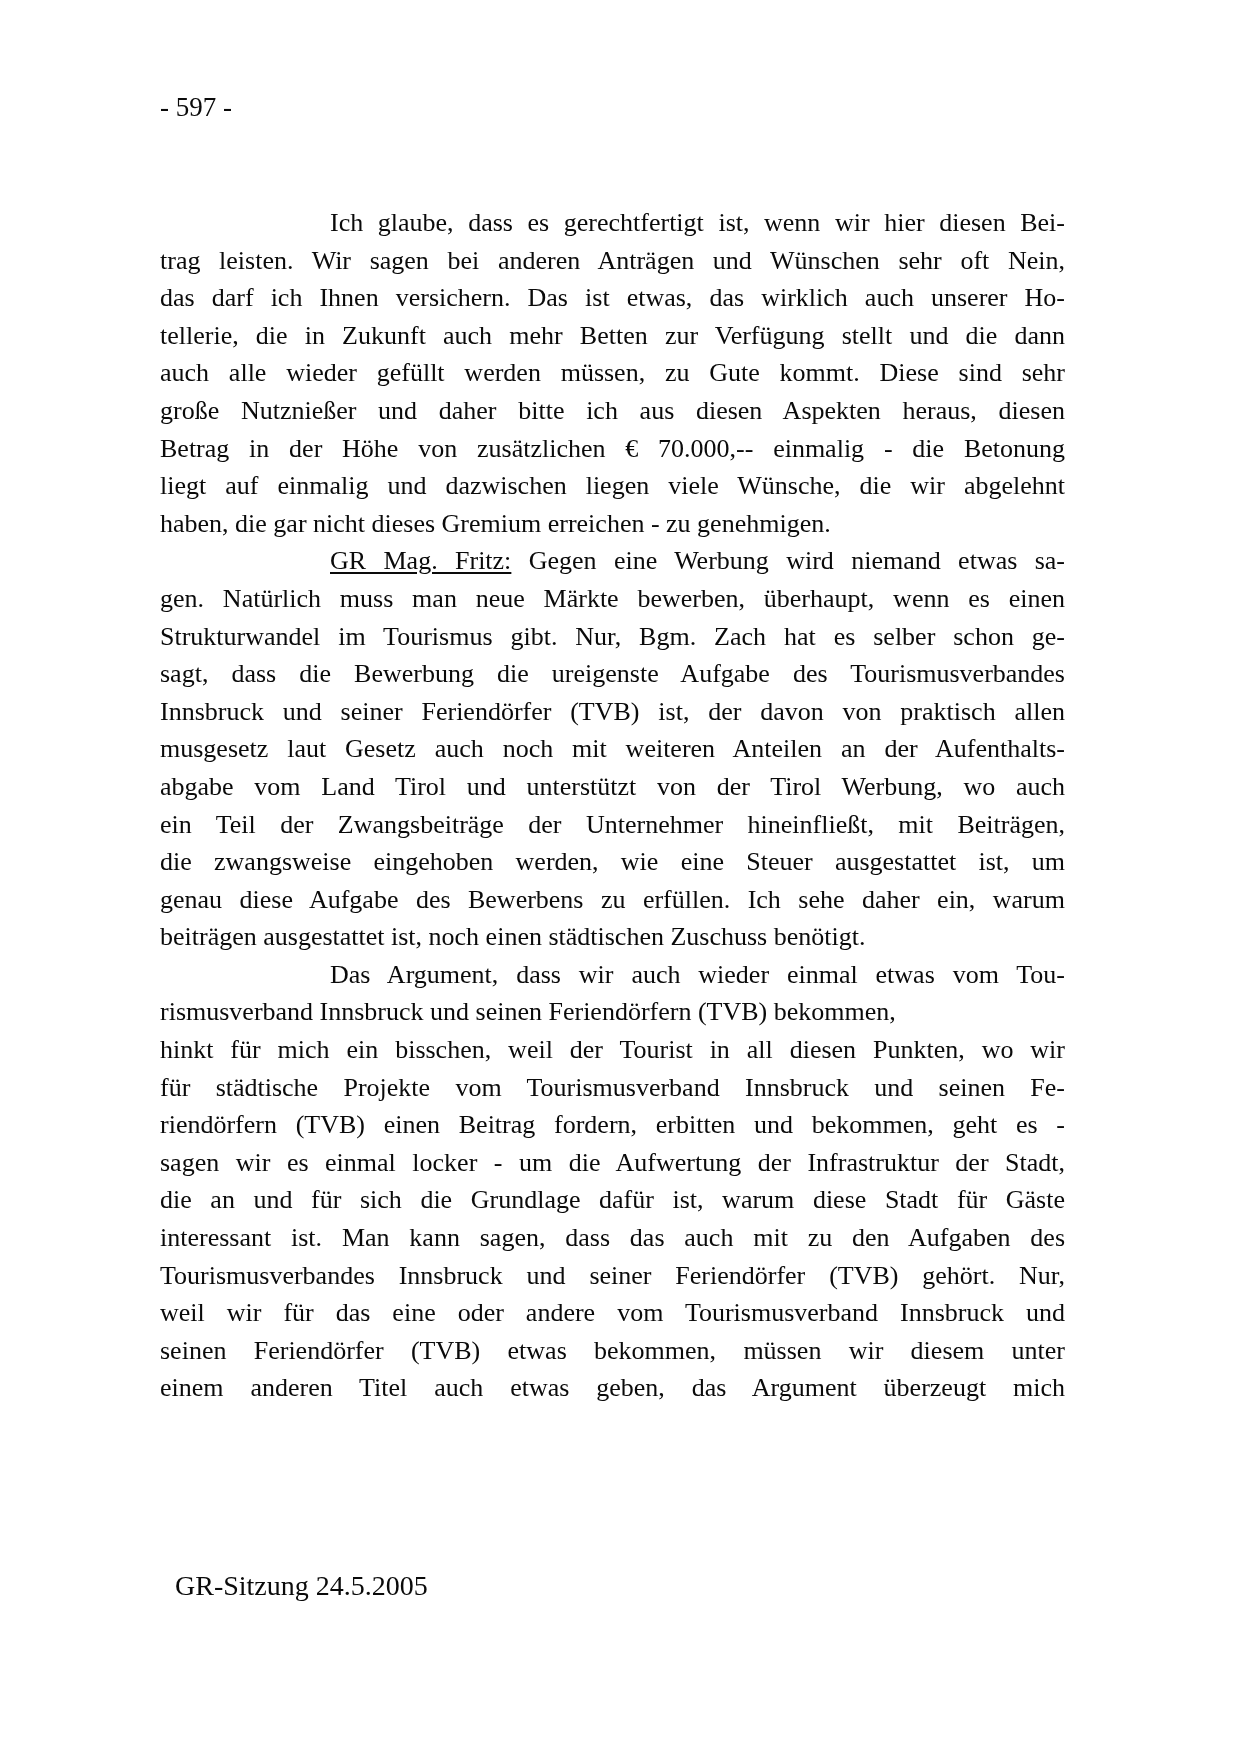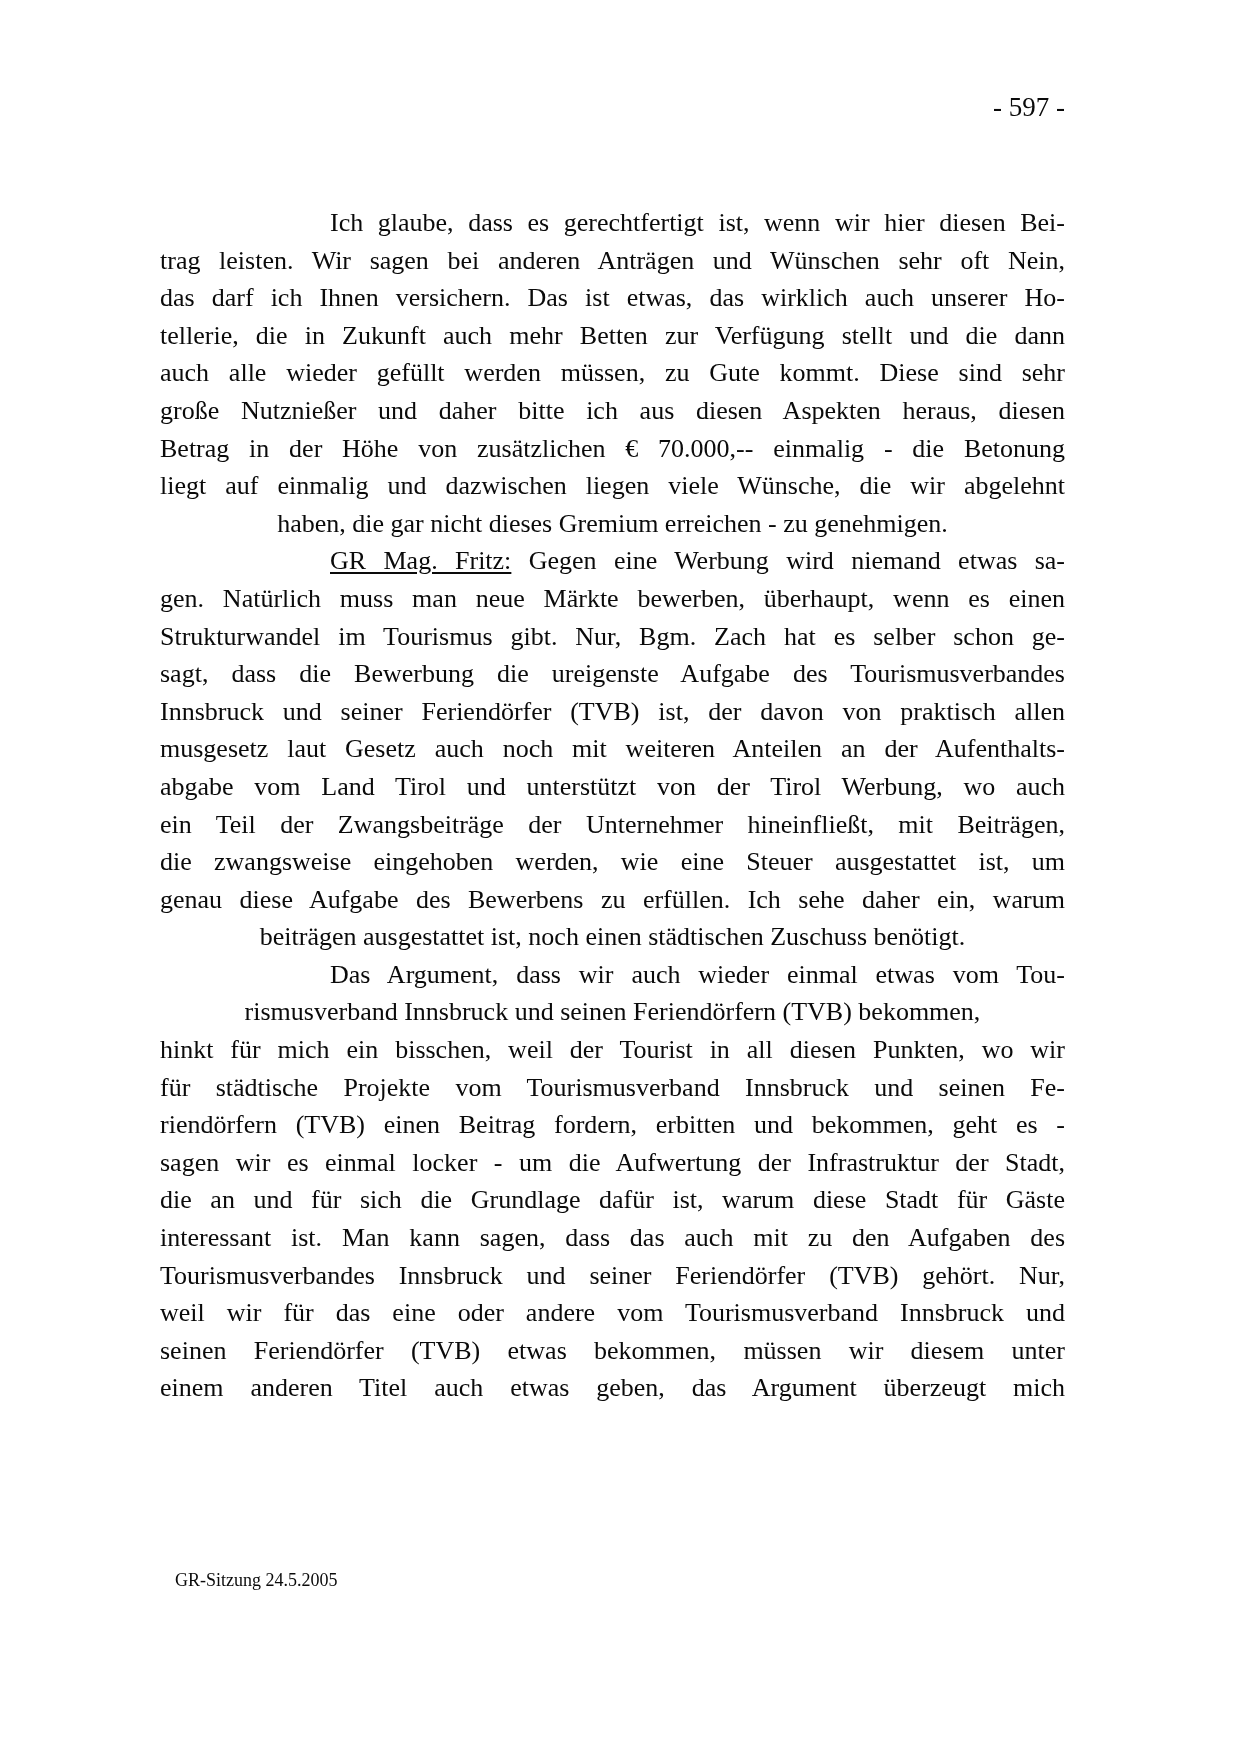--- a/index.html
+++ b/index.html
@@ -14,55 +14,55 @@
     background: #ffffff;
     color: #0a0a0a;
     font-family: "Liberation Serif", "DejaVu Serif", serif;
     overflow: hidden;
   }
   .page-number {
     position: absolute;
     top: 92px;
     left: 160px;
     width: 905px;
-    text-align: right;
+    text-align: left;
     font-size: 27px;
     white-space: pre;
   }
   .doc-body {
     position: absolute;
     top: 204px;
     left: 160px;
     width: 905px;
     font-size: 26px;
     line-height: 37.6px;
     text-rendering: optimizeLegibility;
   }
   .paragraph { margin: 0; }
   .line {
-    text-align: center;
+    text-align: left;
     min-height: 37.6px;
   }
   .line.j {
     text-align: justify;
     text-align-last: justify;
     -moz-text-align-last: justify;
   }
   .line.ind {
     text-indent: 170px;
   }
   .u {
     text-decoration: underline;
     text-underline-offset: 3px;
   }
   .footer-note {
     position: absolute;
     top: 1570px;
     left: 175px;
-    font-size: 18px;
+    font-size: 28px;
   }
 </style>
 </head>
 <body>
 
 <div class="page">
   <div class="page-number">- 597 -</div>
 
   <div class="doc-body">
       <div class="paragraph">

